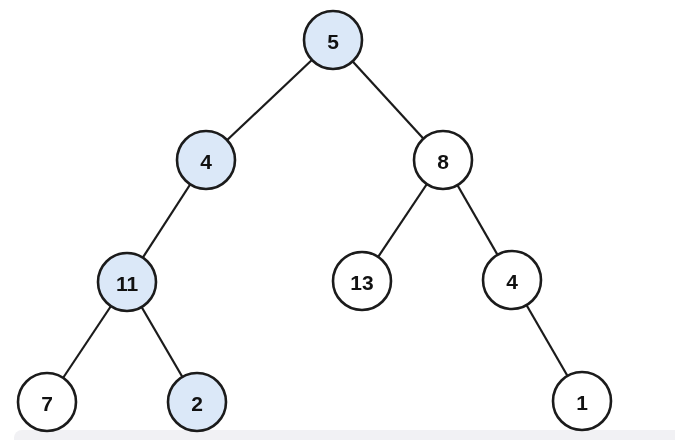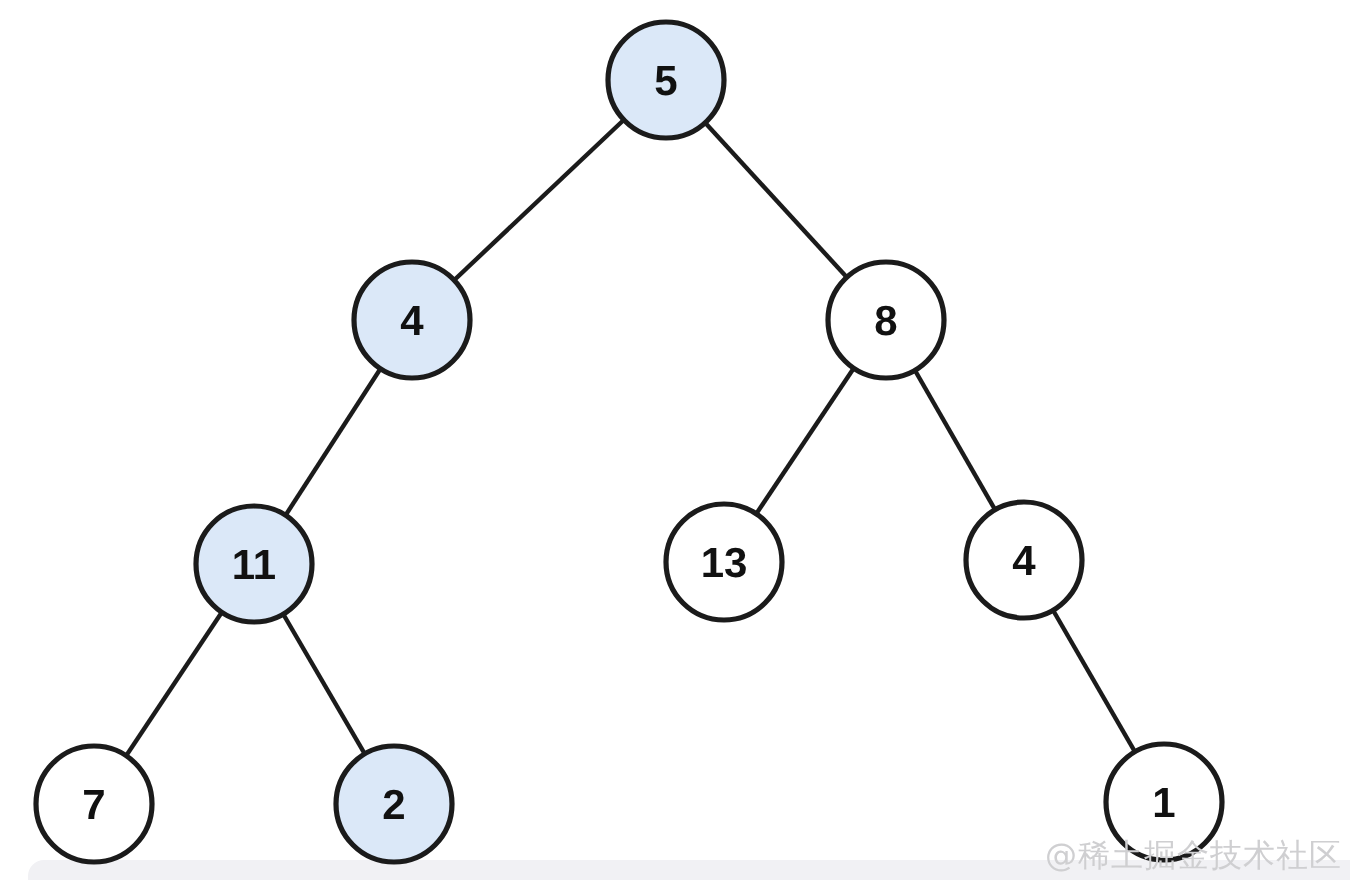--- a/index.html
+++ b/index.html
@@ -101,14 +101,13 @@
       </g>
       <g>
         <circle cx="197" cy="402" r="29" class="node-circle" fill="#dbe8f8" stroke="#1b1b1b"></circle>
         <text x="197" y="403" class="node-label" fill="#111111">2</text>
       </g>
       <g>
         <circle cx="582" cy="401" r="29" class="node-circle" fill="#ffffff" stroke="#1b1b1b"></circle>
         <text x="582" y="402" class="node-label" fill="#111111">1</text>
       </g>
     </svg>
-  <div class="watermark" style="color: rgb(207, 207, 209);">@稀土掘金技术社区</div>
 </div>
 
 </body></html>

